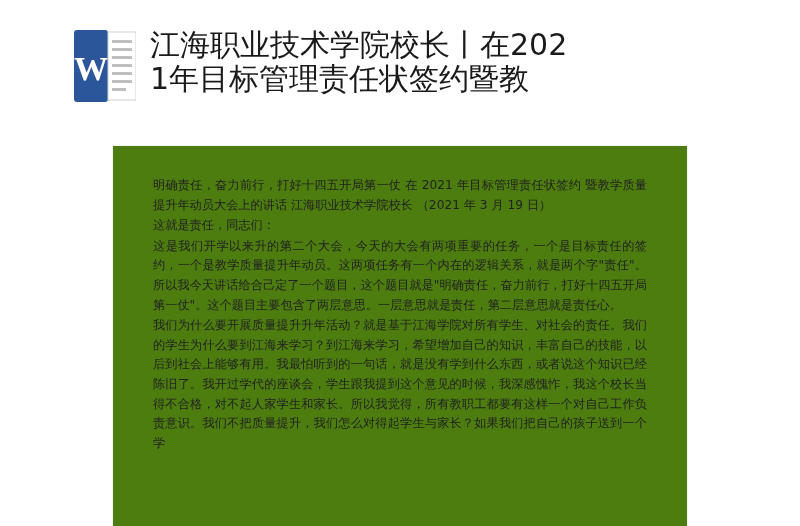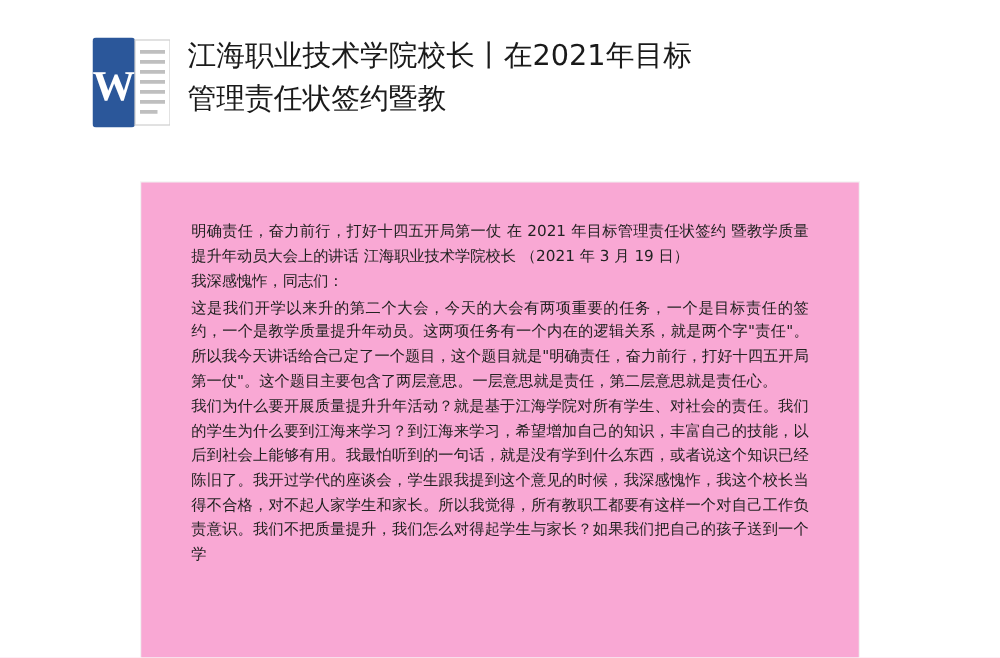--- a/index.html
+++ b/index.html
@@ -36,35 +36,35 @@
     position: relative;
   }
   .doc-icon svg { display: block; }
   .title-block {
     margin-left: 14px;
     margin-top: 0px;
     max-width: 420px;
   }
   .doc-title {
     font-family: "DejaVu Sans", "Liberation Sans", sans-serif;
-    font-size: 23px;
+    font-size: 30px;
     line-height: 34px;
     color: #1a1a1a;
     font-weight: 400;
     letter-spacing: 0px;
     word-break: break-all;
   }
   
   .sheet {
     position: absolute;
     left: 113px;
     top: 146px;
     width: 574px;
     height: 380px;
-    background: #f9a8d4;
+    background: #4d7c0f;
     box-shadow: 0 0 0 1px #f3f3f3;
     overflow: hidden;
     padding: 30px 40px 12px 40px;
     box-sizing: border-box;
   }
   .para {
     font-family: "DejaVu Sans", "Liberation Sans", sans-serif;
     font-size: 12.2px;
     line-height: 19.6px;
     color: #222222;
@@ -95,18 +95,18 @@
         </g>
       </svg>
     </div>
     <div class="title-block">
       <div class="doc-title">江海职业技术学院校长丨在2021年目标管理责任状签约暨教</div>
     </div>
   </div>
 
   <div class="sheet">
     <p class="para">明确责任，奋力前行，打好十四五开局第一仗 在 2021 年目标管理责任状签约 暨教学质量提升年动员大会上的讲话 江海职业技术学院校长 （2021 年 3 月 19 日）</p>
-    <p class="para">我深感愧怍，同志们：</p>
+    <p class="para">这就是责任，同志们：</p>
     <p class="para">这是我们开学以来升的第二个大会，今天的大会有两项重要的任务，一个是目标责任的签约，一个是教学质量提升年动员。这两项任务有一个内在的逻辑关系，就是两个字"责任"。所以我今天讲话给合己定了一个题目，这个题目就是"明确责任，奋力前行，打好十四五开局第一仗"。这个题目主要包含了两层意思。一层意思就是责任，第二层意思就是责任心。</p>
     <p class="para">我们为什么要开展质量提升升年活动？就是基于江海学院对所有学生、对社会的责任。我们的学生为什么要到江海来学习？到江海来学习，希望增加自己的知识，丰富自己的技能，以后到社会上能够有用。我最怕听到的一句话，就是没有学到什么东西，或者说这个知识已经陈旧了。我开过学代的座谈会，学生跟我提到这个意见的时候，我深感愧怍，我这个校长当得不合格，对不起人家学生和家长。所以我觉得，所有教职工都要有这样一个对自己工作负责意识。我们不把质量提升，我们怎么对得起学生与家长？如果我们把自己的孩子送到一个学</p>
   </div>
 
 </div>
 
 </body></html>

